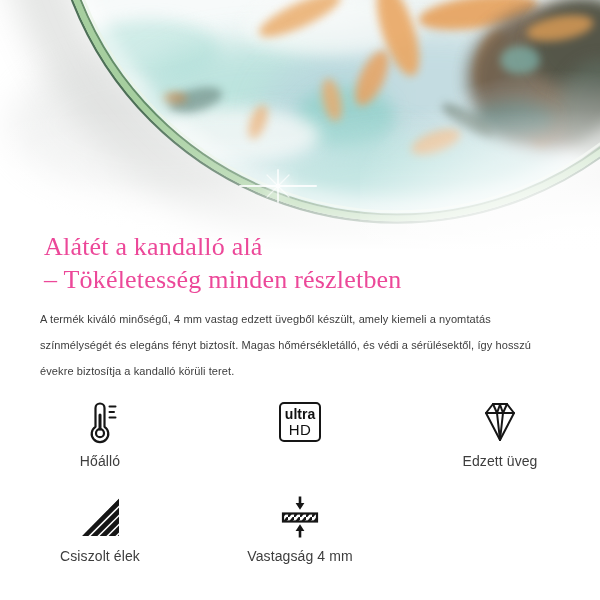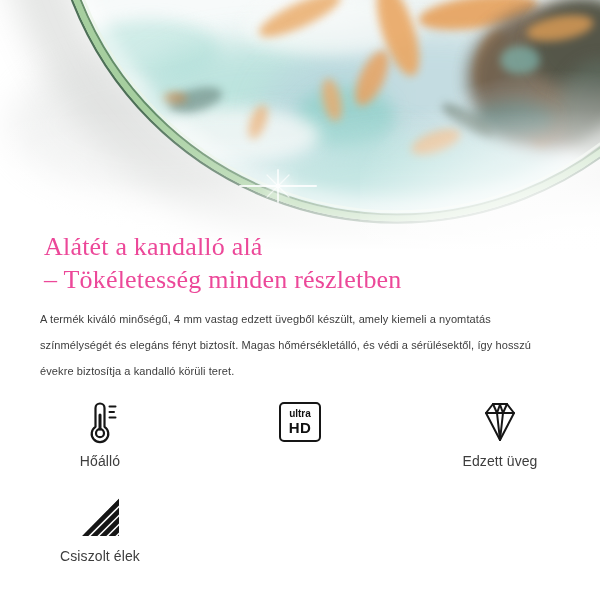--- a/index.html
+++ b/index.html
@@ -25,22 +25,22 @@
     display:grid;grid-template-columns:repeat(3,1fr);row-gap:22px;
   }
   .feature{display:flex;flex-direction:column;align-items:center;}
   .icon-wrap{height:52px;display:flex;align-items:center;justify-content:center;}
   .feature-label{margin-top:5px;font-size:14px;color:#3d3d3d;letter-spacing:.1px;}
   .uhd{
     width:38px;height:36px;border:2.5px solid #161616;border-radius:5px;
     display:flex;flex-direction:column;align-items:center;justify-content:center;
     line-height:1;color:#111;background:#fff;
   }
-  .uhd .t{font-size:10px;font-weight:700;}
-  .uhd .b{font-size:15px;font-weight:700;margin-top:1px;letter-spacing:.3px;}
+  .uhd .t{font-size:14px;font-weight:700;}
+  .uhd .b{font-size:15px;font-weight:400;margin-top:1px;letter-spacing:.3px;}
   .ficon{display:block;}
 </style>
 </head>
 <body>
 
 <div class="hero">
 <svg width="600" height="250" viewBox="0 0 600 250" aria-hidden="true">
   <defs>
     <clipPath id="discClip">
           <circle cx="397" cy="-126" r="347"></circle>
@@ -187,14 +187,31 @@
           <line x1="16" y1="45" x2="45" y2="16"></line>
           <line x1="25" y1="45" x2="45" y2="25"></line>
           <line x1="34" y1="45" x2="45" y2="34"></line>
           <line x1="43" y1="45" x2="45" y2="43"></line>
         </g>
       </svg>
     </div>
     <div class="feature-label">Csiszolt élek</div>
   </div>
 
+  <div class="feature">
+    <div class="icon-wrap">
+      <svg class="ficon" width="48" height="48" viewBox="0 0 48 48">
+        <defs>
+          <pattern id="hatch" patternUnits="userSpaceOnUse" width="6" height="8" patternTransform="translate(0,0)">
+            <path d="M-1,9 L7,-1" stroke="#161616" stroke-width="2.6"></path>
+          </pattern>
+        </defs>
+        <rect x="7" y="20.5" width="34" height="8" fill="url(#hatch)" stroke="#161616" stroke-width="2.2"></rect>
+        <line x1="24" y1="3.5" x2="24" y2="10.5" stroke="#161616" stroke-width="2.6"></line>
+        <polygon points="19.6,10 28.4,10 24,16.8" fill="#161616"></polygon>
+        <line x1="24" y1="44.5" x2="24" y2="37.5" stroke="#161616" stroke-width="2.6"></line>
+        <polygon points="19.6,38 28.4,38 24,31.2" fill="#161616"></polygon>
+      </svg>
+    </div>
+    <div class="feature-label">Vastagság 4 mm</div>
+  </div>
 
 </div>
 
 </body></html>

